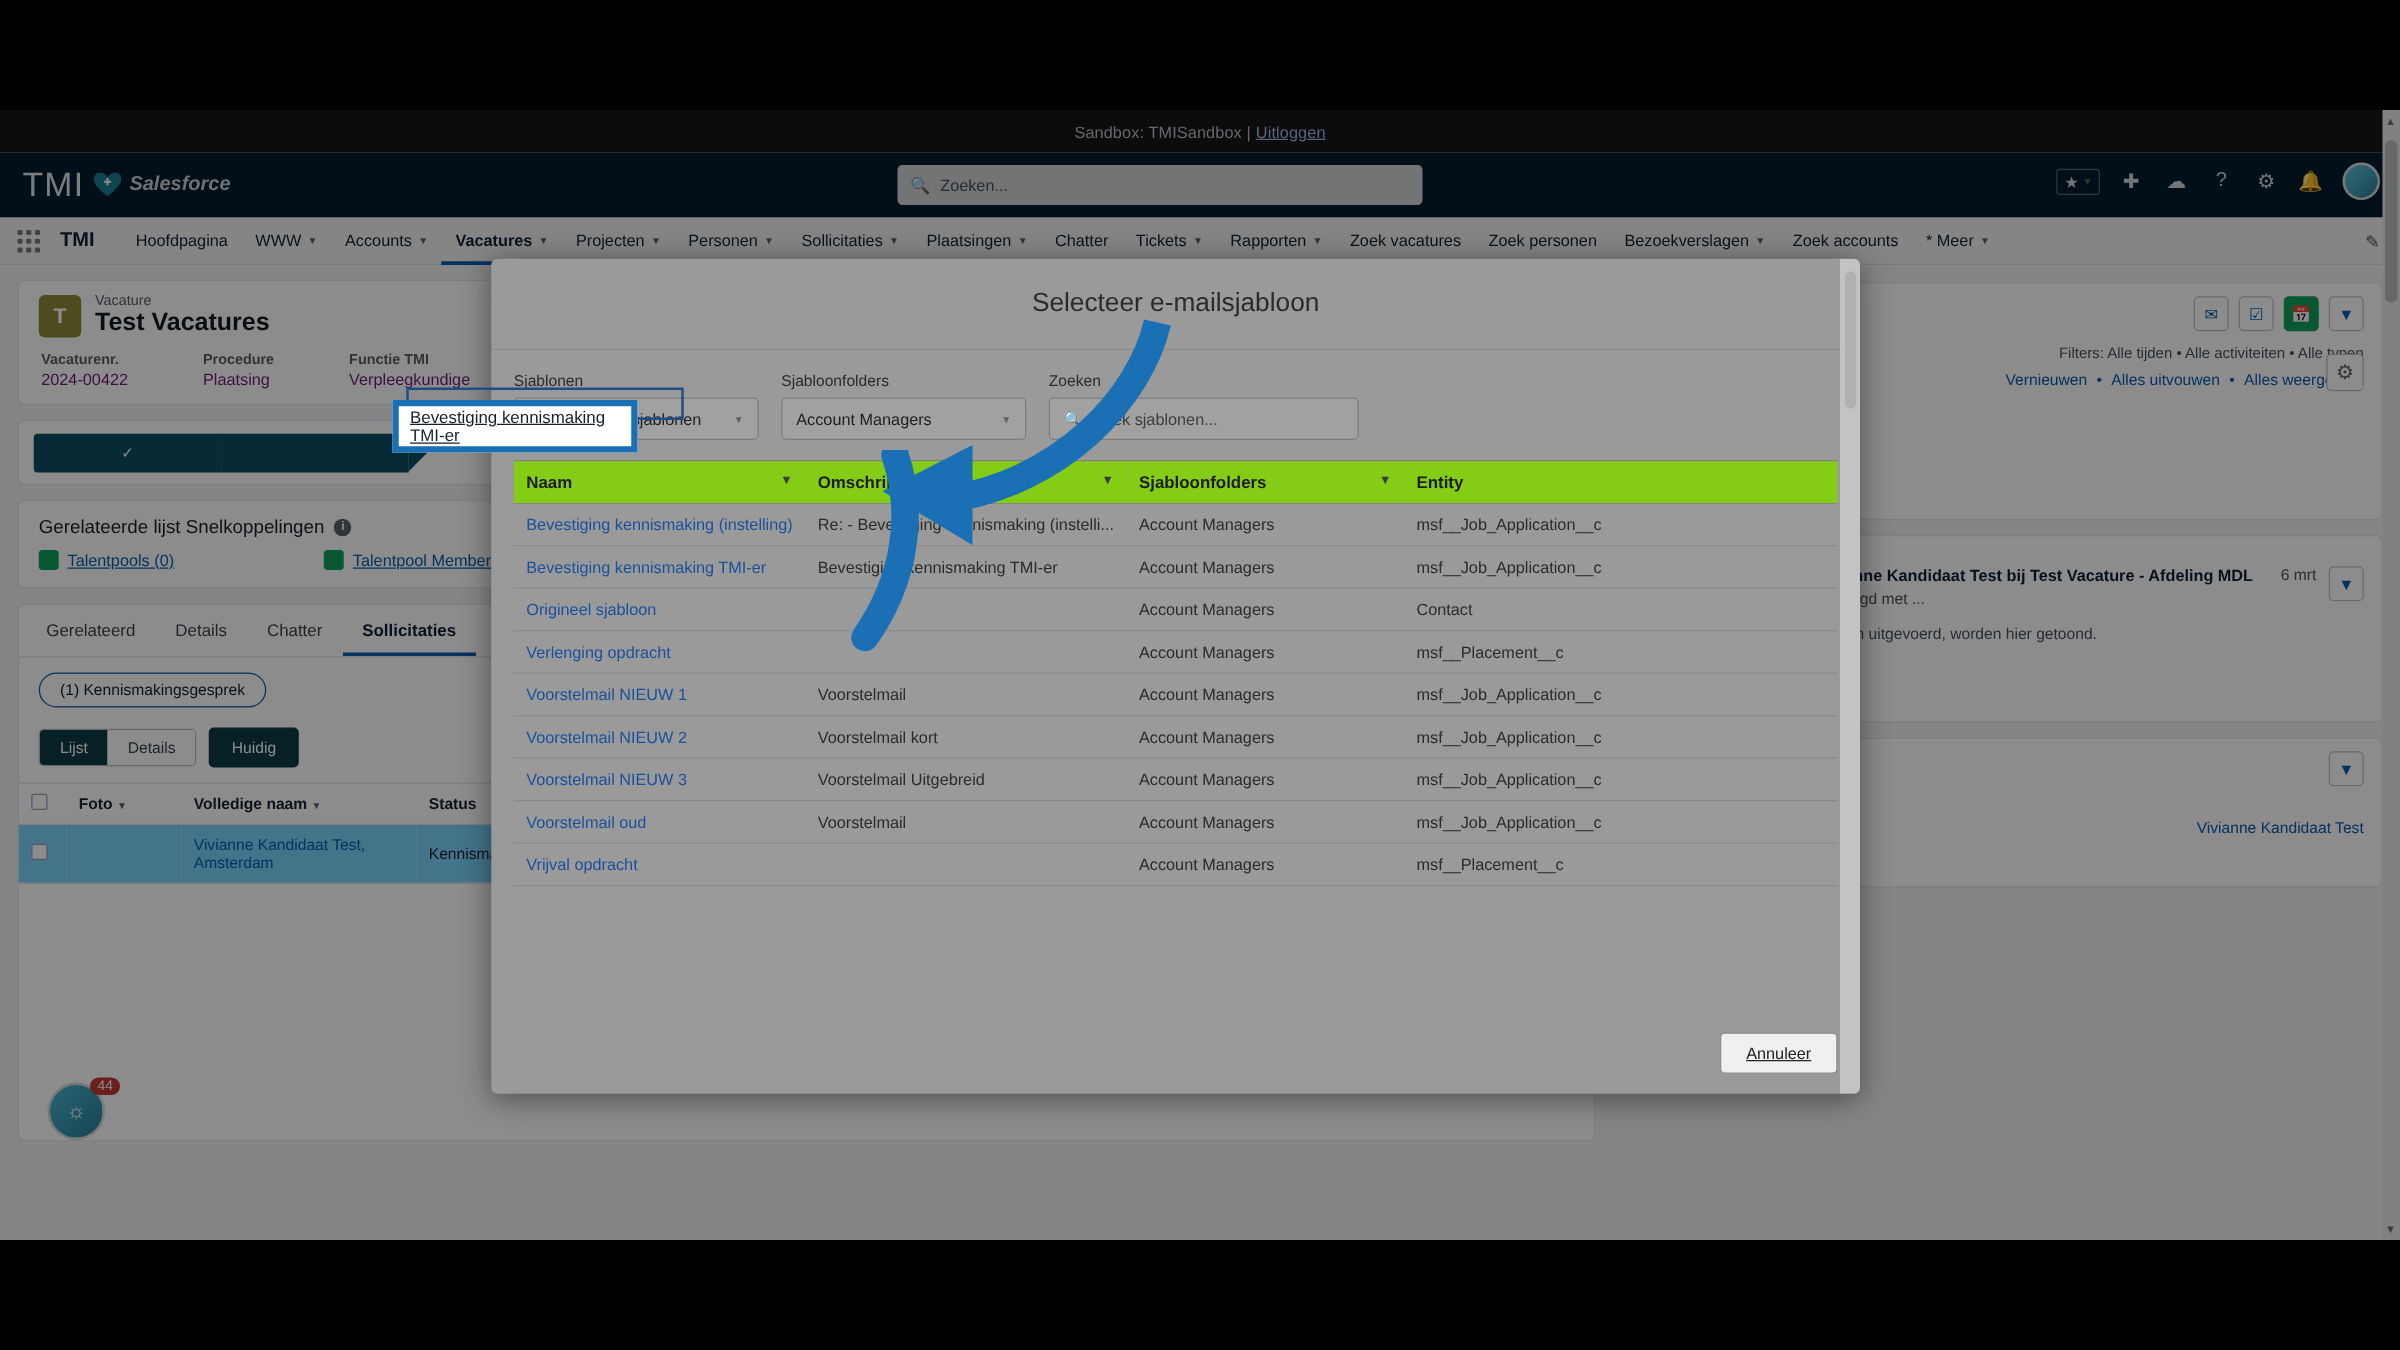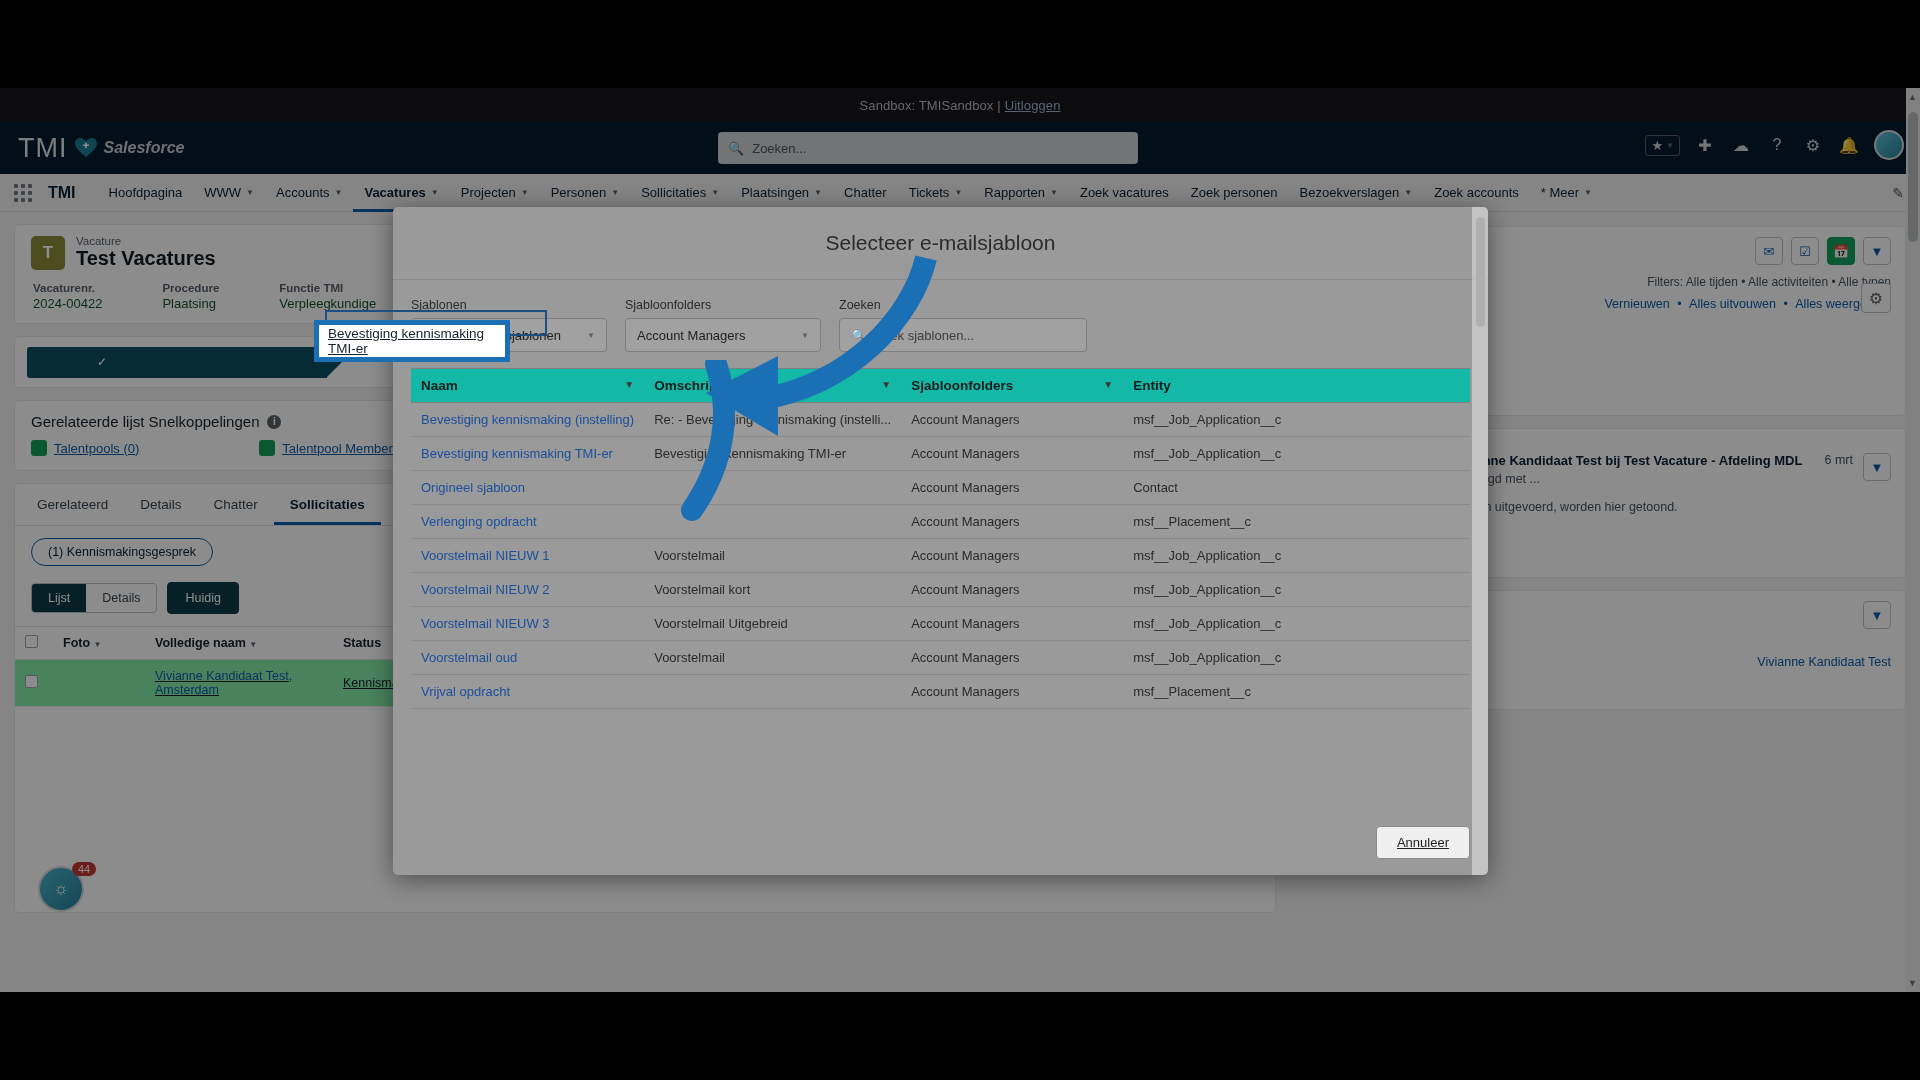--- a/index.html
+++ b/index.html
@@ -123,21 +123,21 @@
   .rh-actions {
     position: absolute; right: 16px; top: 16px; display: flex; gap: 8px;
   }
   .btn-outline {
     border: 1px solid #bcc4cc; border-radius: 4px;
     background: #fff; color: #0b5cab;
     font-size: 12.5px; padding: 6px 12px; white-space: nowrap;
   }
   .rh-fields { display: flex; gap: 60px; margin-top: 12px; padding-left: 2px; }
   .rh-field-label { font-size: 11.5px; color: #56606b; font-weight: 600; }
-  .rh-field-value { font-size: 13px; color: #14532d; margin-top: 2px; }
+  .rh-field-value { font-size: 13px; color: #701a75; margin-top: 2px; }
 
   
   .path-wrap {
     margin: 12px 14px 0 14px;
     background:#fff; border:1px solid #e0e5ee; border-radius:5px;
     padding: 10px 12px;
     display:flex; align-items:center; gap: 0;
     position: relative; height: 52px;
   }
   .path-step {
@@ -212,21 +212,21 @@
   }
 
   table.dt { width: 100%; border-collapse: collapse; margin-top: 10px; }
   table.dt th {
     text-align:left; font-size:12.5px; color:#16212c; font-weight:700;
     padding: 8px 10px; border-bottom:1px solid #dfe3e9; border-top:1px solid #dfe3e9;
   }
   table.dt td {
     font-size:12.5px; padding: 9px 10px; border-bottom:1px solid #eef0f3; color:#16212c;
   }
-  .sel-row td { background:#86efac;text-decoration:underline; }
+  .sel-row td { background:#7dd3fc; }
   .sel-row a { color:#0b5cab; text-decoration:none; }
   .cb { width:13px; height:13px; border:1px solid #9aa3ab; border-radius:2px; background:#fff; display:inline-block; }
 
   
   .right-col {
     position: absolute; right: 0; top: 126px;
     width: 632px; padding: 12px 14px 0 0;
   }
   .rc-card {
     background:#fff; border:1px solid #e0e5ee; border-radius:5px;
@@ -323,21 +323,21 @@
     border:1px solid #7d7d7d; border-radius:4px;
     background: rgba(255,255,255,.08);
     display:flex; align-items:center; gap:8px;
     padding: 0 11px; font-size:13px; color:#3d3d3d;
   }
   table.tpl { width:100%; border-collapse:collapse; margin-top: 16px; }
   table.tpl th {
     text-align:left; font-size:13.5px; font-weight:700; color:#1d1d1d;
     padding: 9px 10px;
     border-bottom:1px solid #7f7f7f; border-top:1px solid #7f7f7f;
-    background:#14b8a6;
+    background:#84cc16;
     position: relative;
   }
   table.tpl th .thcaret { position:absolute; right:10px; top:10px; font-size:10px; color:#3b3b3b; }
   table.tpl td {
     font-size:13px; padding: 9px 10px;
     border-bottom:1px solid #8a8a8a; color:#2b2b2b;
     white-space:nowrap; overflow:hidden; text-overflow:ellipsis;
   }
   table.tpl td.name a { color:#1a4f9c; text-decoration:none; }
   .col-naam { width: 232px; }

